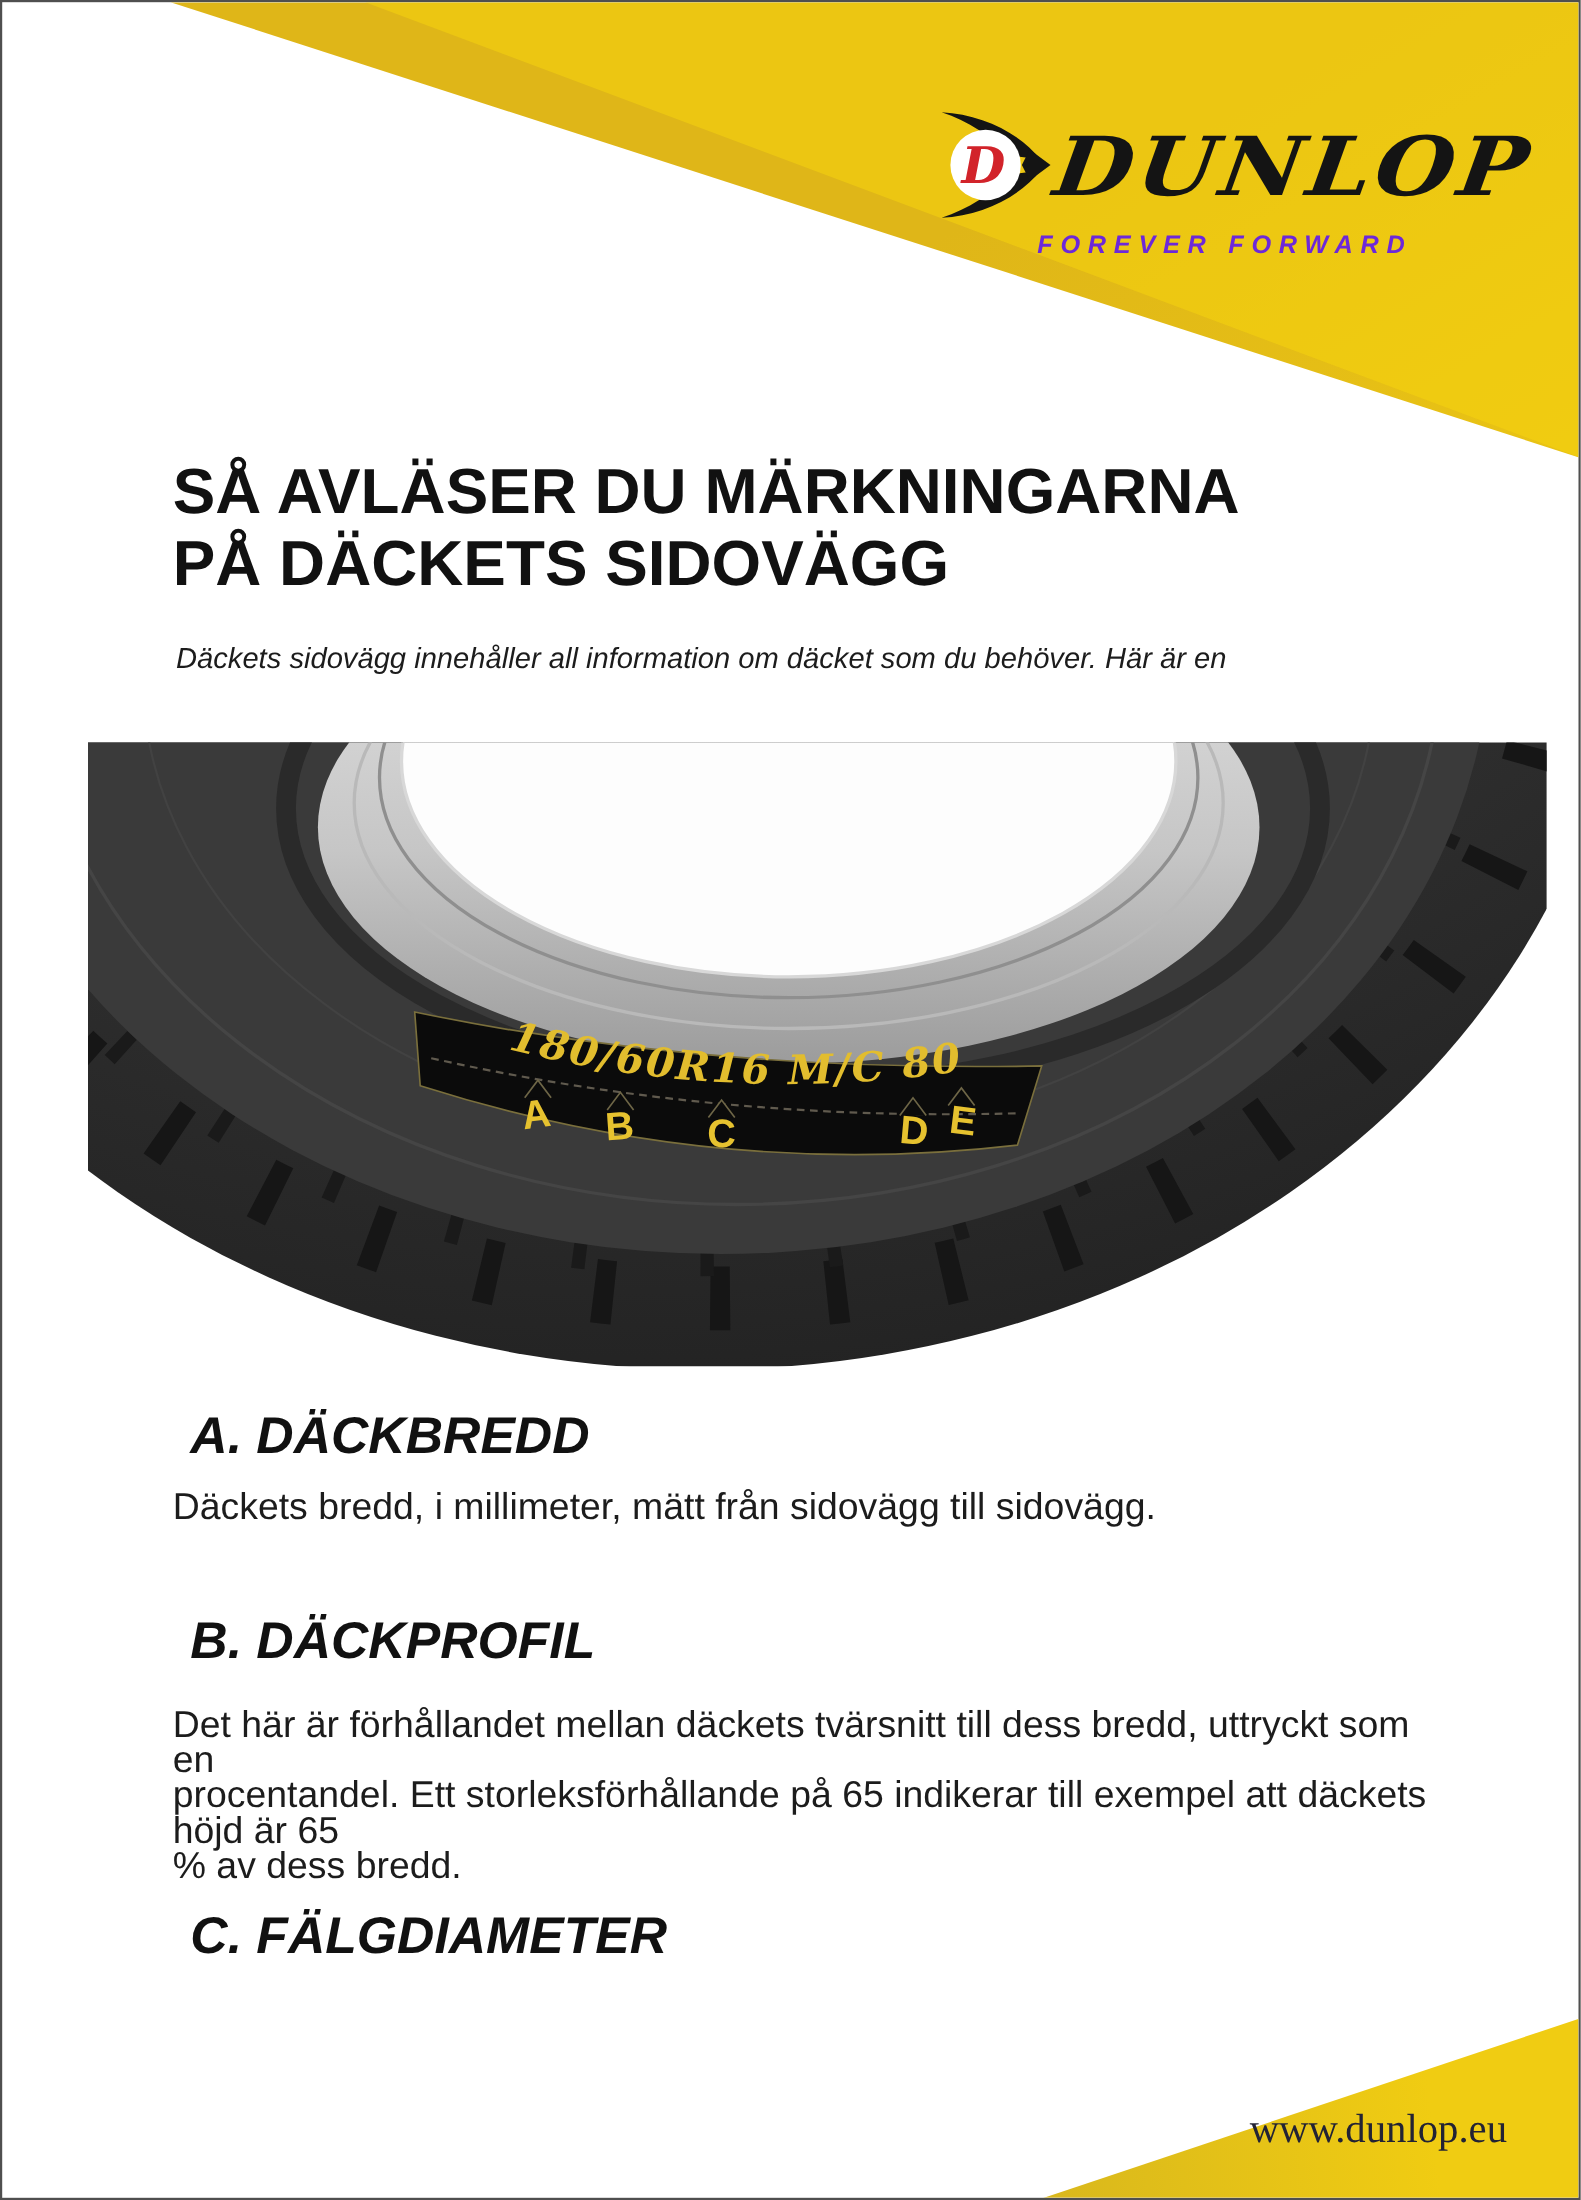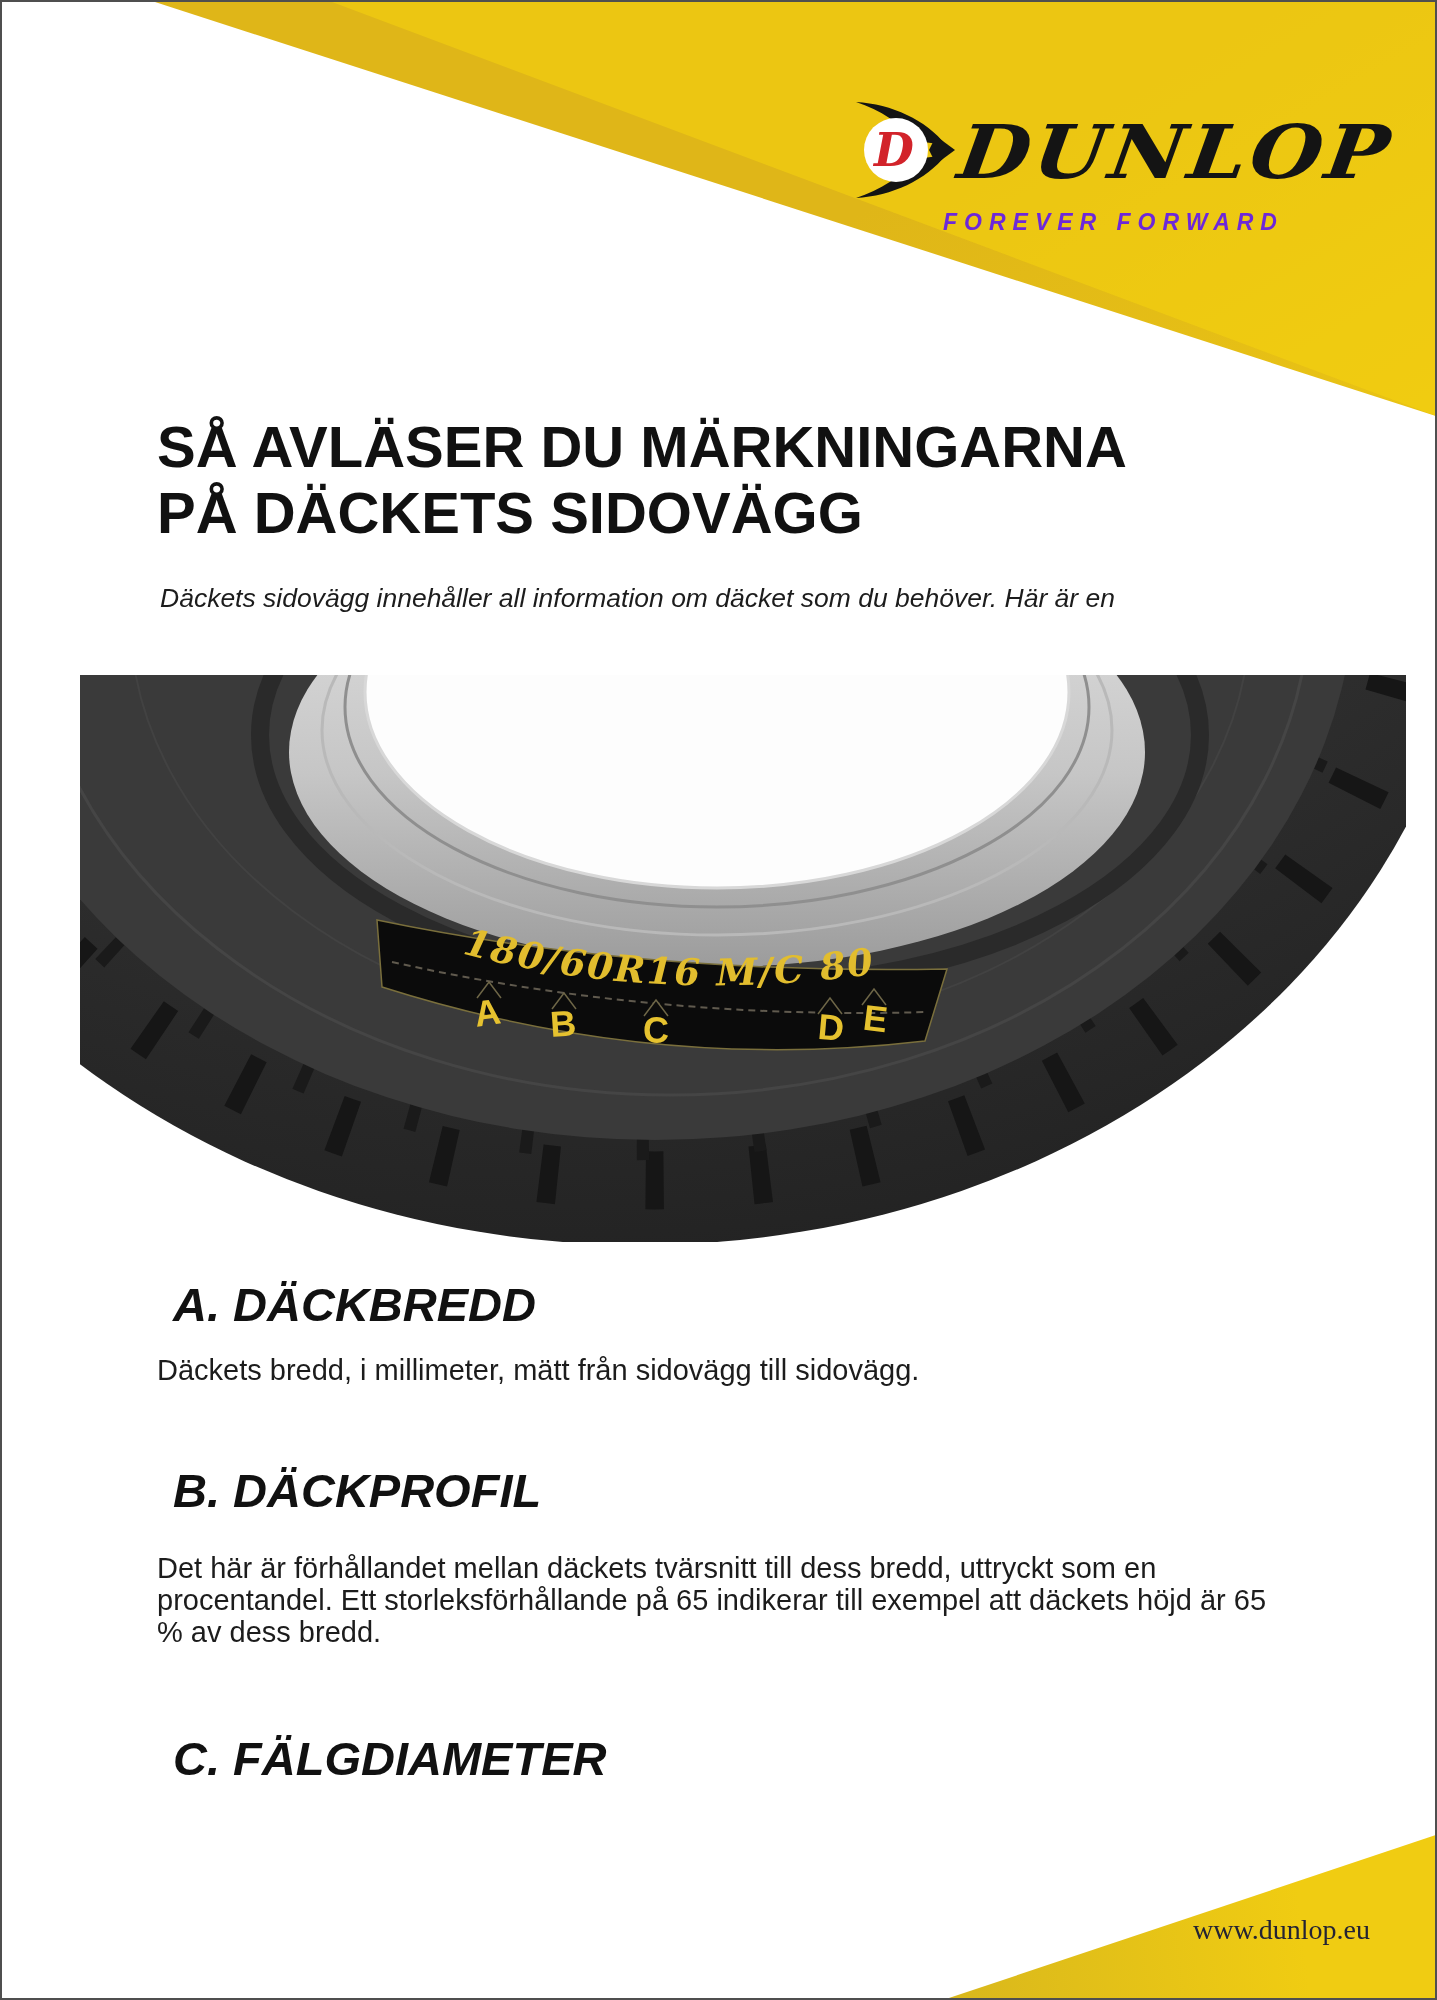--- a/index.html
+++ b/index.html
@@ -50,29 +50,29 @@
     font-size:26.5px;line-height:31px;color:#1c1c1c;font-style:italic;
   }
   .intro span,.section p span{display:block;}
   
   .tire-photo{position:absolute;left:78px;top:673px;width:1326px;height:567px;background:#fff;}
   
   .section h2{
     margin:16px;font-size:47px;line-height:50px;font-weight:bold;font-style:italic;
     color:#111;white-space:nowrap;
   }
-  .section p{margin:0;font-size:29px;line-height:32px;color:#1c1c1c;}
+  .section p{margin:0;font-size:34px;line-height:32px;color:#1c1c1c;}
   .sec{position:absolute;left:155px;width:1160px;}
   .sec-a{top:1262px;} .sec-a p{margin-top:24px;}
   .sec-b{top:1448px;} .sec-b p{margin-top:36px;}
   .sec-c{top:1716px;} .sec-c p{margin-top:32px;}
   
   .footer-url{
     position:absolute;right:65px;top:1912px;
-    font-family:"Liberation Serif",serif;font-size:28px;color:#232334;
+    font-family:"Liberation Serif",serif;font-size:37px;color:#232334;
     text-decoration:none;
   }
 </style>
 </head>
 <body>
 
 <div class="page">
 
   <div class="banner-top"></div>
   <div class="banner-top-fold"></div>

